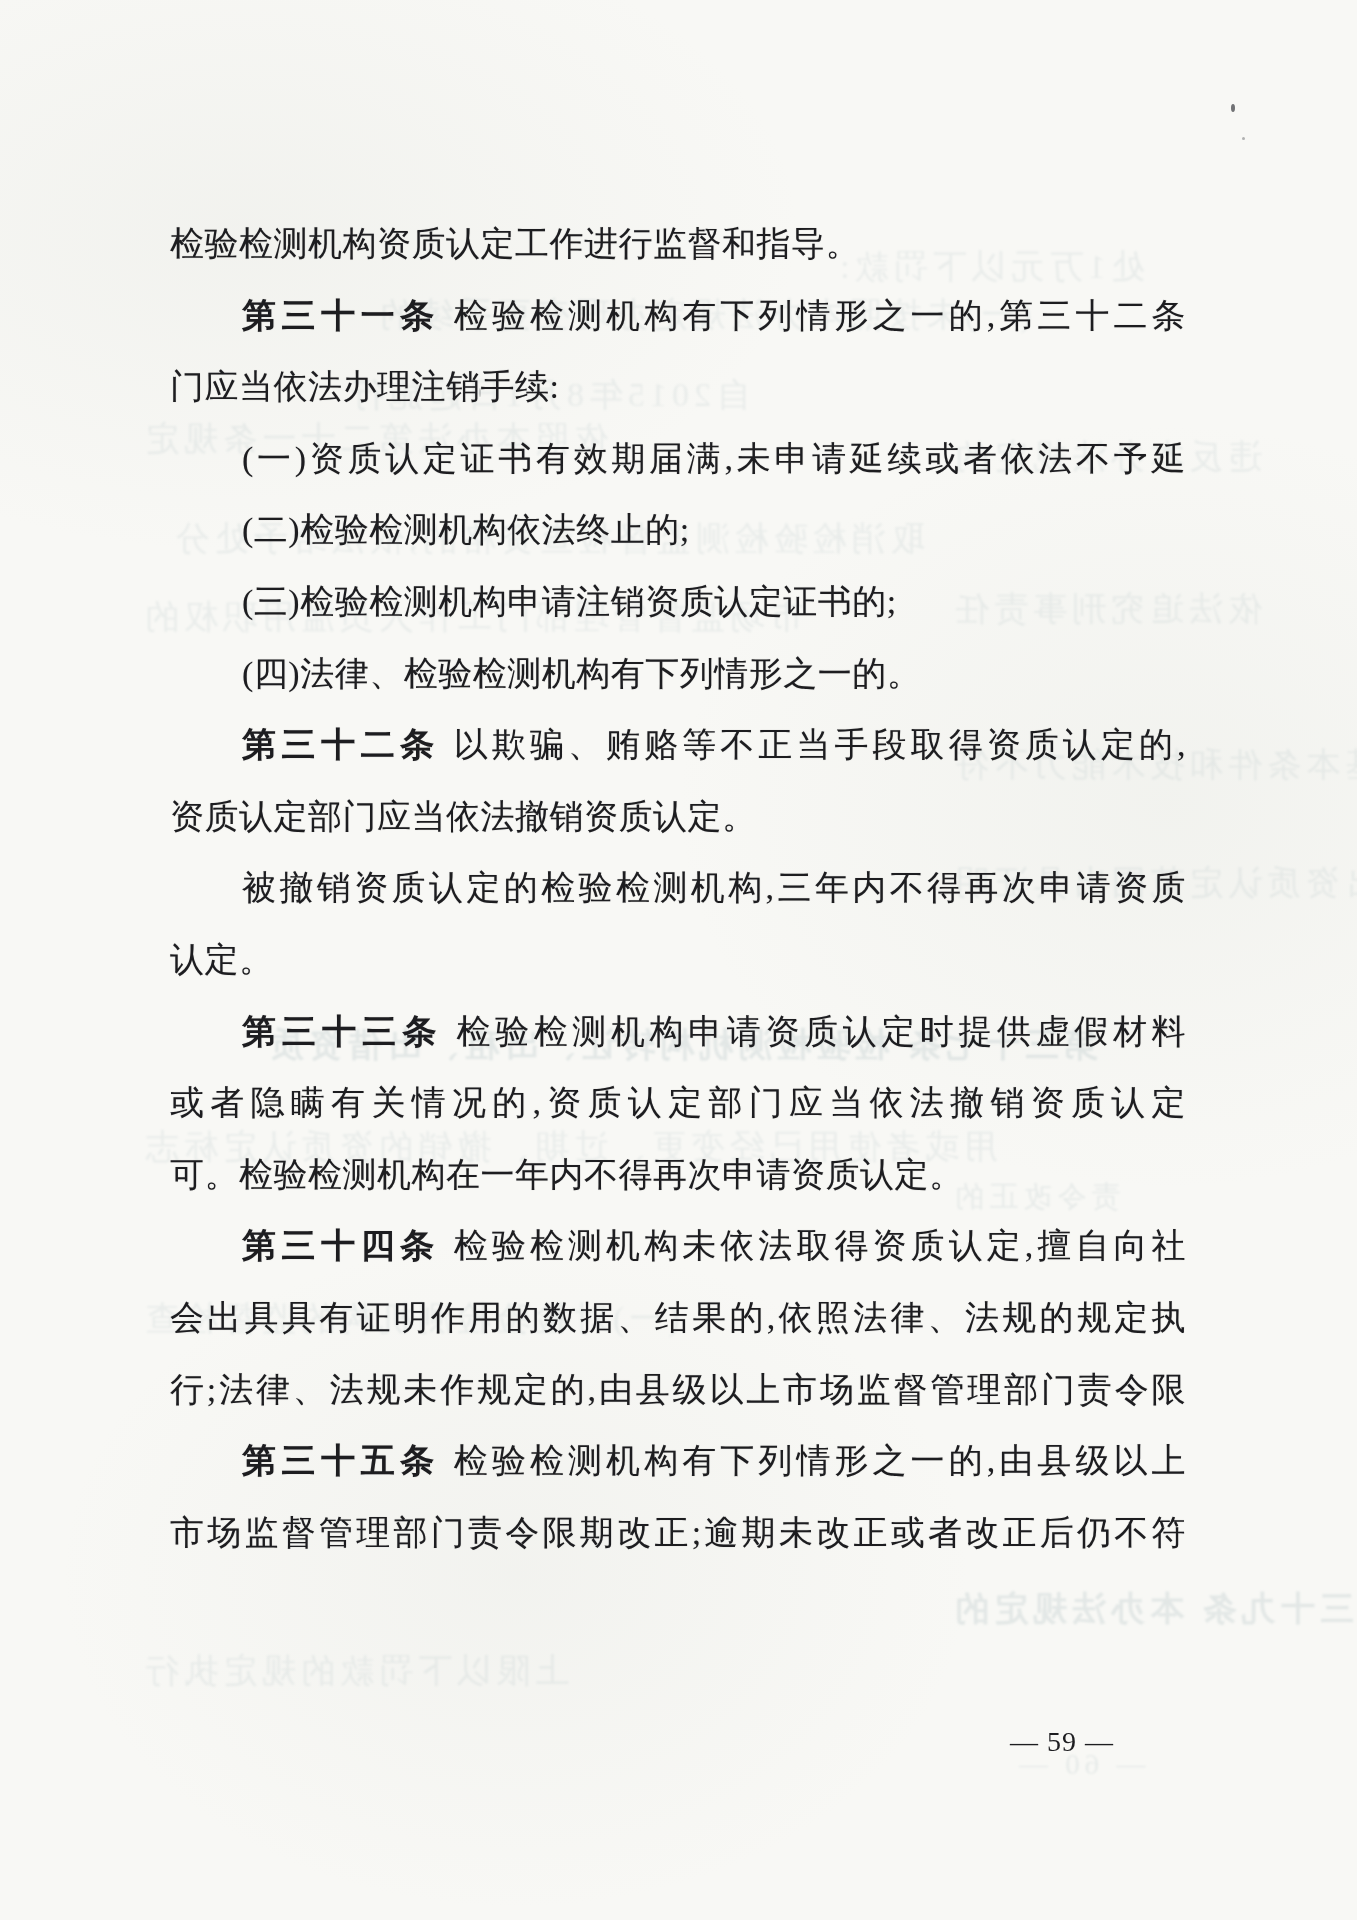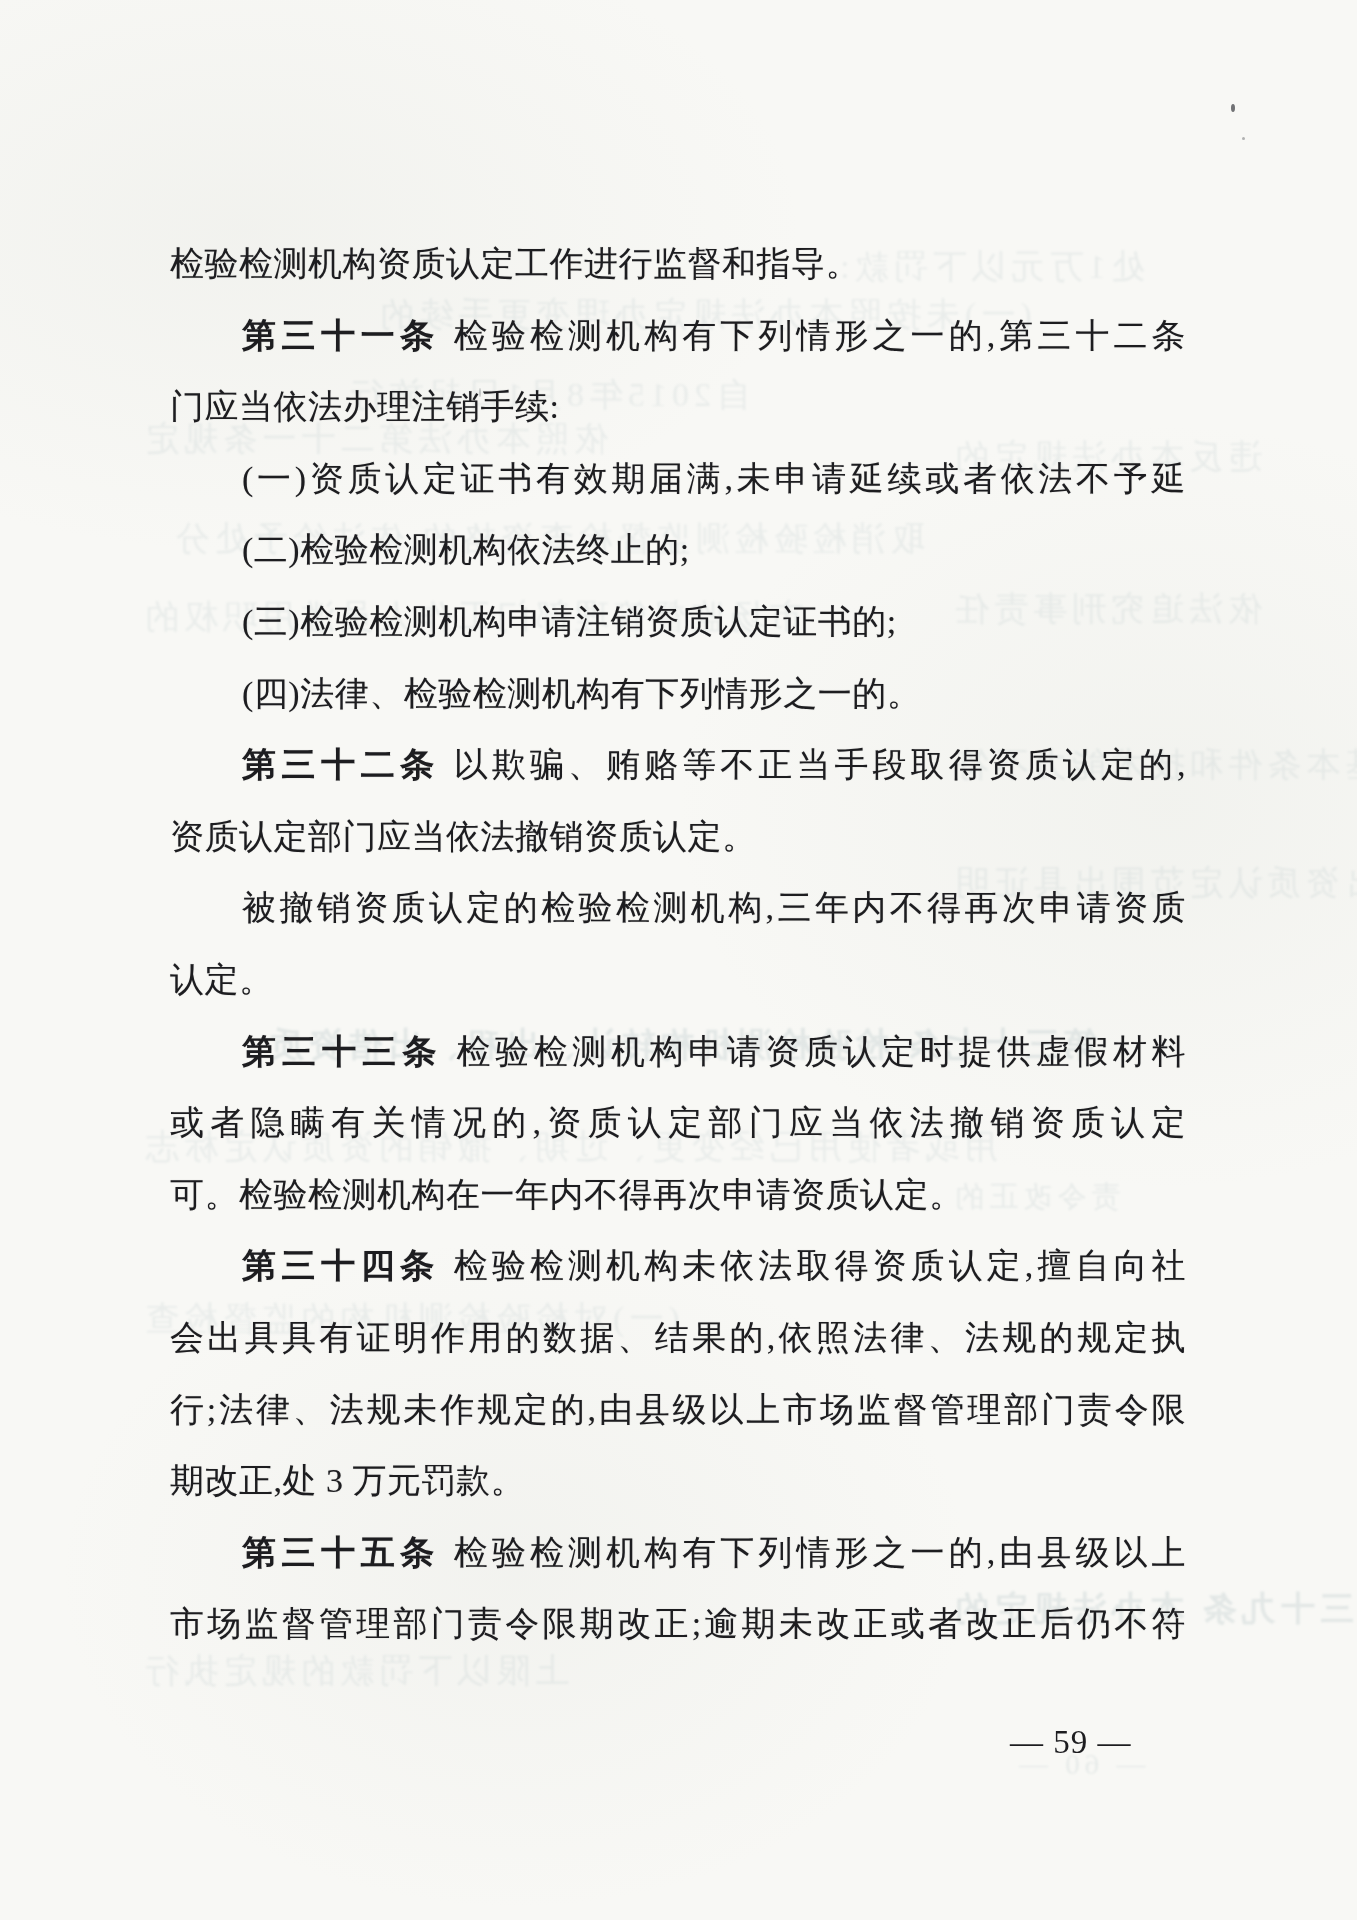--- a/index.html
+++ b/index.html
@@ -8,35 +8,35 @@
     overflow:hidden;color:#1d1d20;
     font-family:"Liberation Serif","DejaVu Serif",serif;
   }
   .page::before{
     content:"";position:absolute;inset:0;pointer-events:none;
     background:
       radial-gradient(900px 520px at 18% 12%, rgba(208,211,203,.16), transparent 62%),
       radial-gradient(820px 640px at 86% 42%, rgba(203,208,199,.14), transparent 60%),
       radial-gradient(760px 560px at 38% 82%, rgba(206,209,202,.14), transparent 60%);
   }
-  .textblock{position:absolute;left:170px;top:228px;width:1016px;z-index:3;}
+  .textblock{position:absolute;left:170px;top:208px;width:1016px;z-index:3;}
   .line{
     height:71.6px;line-height:71.6px;font-size:34px;
     white-space:nowrap;letter-spacing:.5px;
     text-shadow:0 0 1px rgba(25,25,28,.28);
   }
   .j{white-space:normal;text-align:justify;text-align-last:justify;text-justify:inter-character;}
   .ind{padding-left:72px;}
   .art{
     font-family:"Liberation Sans","DejaVu Sans",sans-serif;
     font-weight:700;letter-spacing:2px;margin-right:14px;
   }
   .pagenum{
     position:absolute;left:1010px;top:1718px;z-index:3;
-    font-size:33px;letter-spacing:1px;height:48px;line-height:48px;
+    font-size:28px;letter-spacing:1px;height:48px;line-height:48px;
   }
   .bleed{
     position:absolute;z-index:1;transform:scaleX(-1);
     color:#87a0a6;opacity:.13;filter:blur(1.1px);
     font-size:34px;letter-spacing:5px;white-space:nowrap;line-height:1;
   }
   .bleed.strong{opacity:.19;font-weight:700;filter:blur(1.3px);}
   .bleed.small{font-size:29px;opacity:.15;}
   .speck{position:absolute;z-index:2;background:#44464a;border-radius:50%;}
 </style>
@@ -78,19 +78,18 @@
     <div class="line ind j"><span class="art">第三十二条</span><span>以欺骗、贿赂等不正当手段取得资质认定的,</span></div>
     <div class="line"><span>资质认定部门应当依法撤销资质认定。</span></div>
     <div class="line ind j"><span>被撤销资质认定的检验检测机构,三年内不得再次申请资质</span></div>
     <div class="line"><span>认定。</span></div>
     <div class="line ind j"><span class="art">第三十三条</span><span>检验检测机构申请资质认定时提供虚假材料</span></div>
     <div class="line j"><span>或者隐瞒有关情况的,资质认定部门应当依法撤销资质认定</span></div>
     <div class="line"><span>可。检验检测机构在一年内不得再次申请资质认定。</span></div>
     <div class="line ind j"><span class="art">第三十四条</span><span>检验检测机构未依法取得资质认定,擅自向社</span></div>
     <div class="line j"><span>会出具具有证明作用的数据、结果的,依照法律、法规的规定执</span></div>
     <div class="line j"><span>行;法律、法规未作规定的,由县级以上市场监督管理部门责令限</span></div>
-    <div class="line"><span>期改正,处 3 万元罚款。</span></div>
     <div class="line ind j"><span class="art">第三十五条</span><span>检验检测机构有下列情形之一的,由县级以上</span></div>
     <div class="line j"><span>市场监督管理部门责令限期改正;逾期未改正或者改正后仍不符</span></div>
   </div>
 
   <div class="pagenum">— 59 —</div>
 </div>
 
 </body></html>

